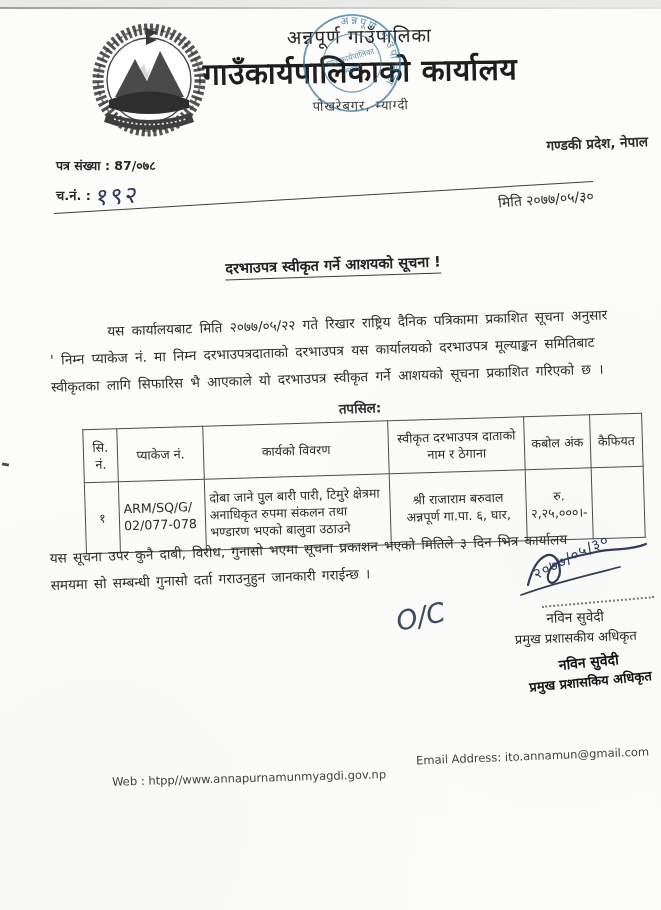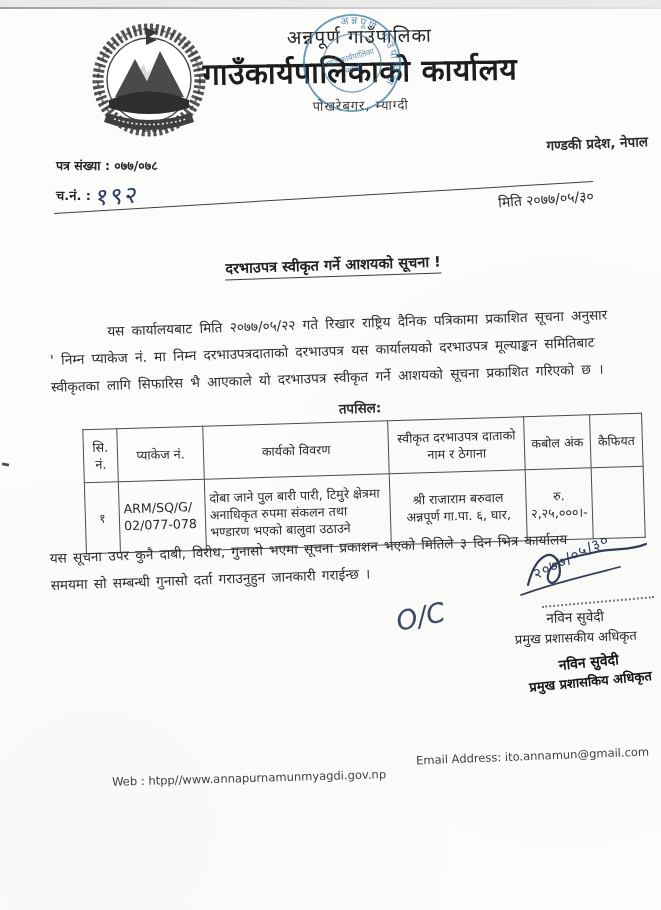--- a/index.html
+++ b/index.html
@@ -103,21 +103,21 @@
     <text font-size="10.5" fill="#2e6d99" opacity="0.9" letter-spacing="2">
       <textPath href="#ringpath">अन्नपूर्ण गाउँपालिका</textPath>
     </text>
     <text x="52" y="49" text-anchor="middle" font-size="8" fill="#2e6d99" opacity="0.9">गाउँ कार्यपालिका</text>
     <text x="52" y="61" text-anchor="middle" font-size="8" fill="#2e6d99" opacity="0.9">म्याग्दी</text>
   </svg>
 
   <div class="abs province">गण्डकी प्रदेश, नेपाल</div>
 
   <div class="abs meta">
-    <div>पत्र संख्या : ०७७/०७८</div>
+    <div>पत्र संख्या : 87/०७८</div>
     <div class="meta-row2">
       <span>च.नं. :</span>
       <span class="handwritten chano-value">१९२</span>
     </div>
   </div>
   <div class="abs rule-diagonal"></div>
   <div class="abs date-line">मिति २०७७/०५/३०</div>
 
   <div class="abs title">
     <span>दरभाउपत्र  स्वीकृत गर्ने आशयको सूचना !</span>

